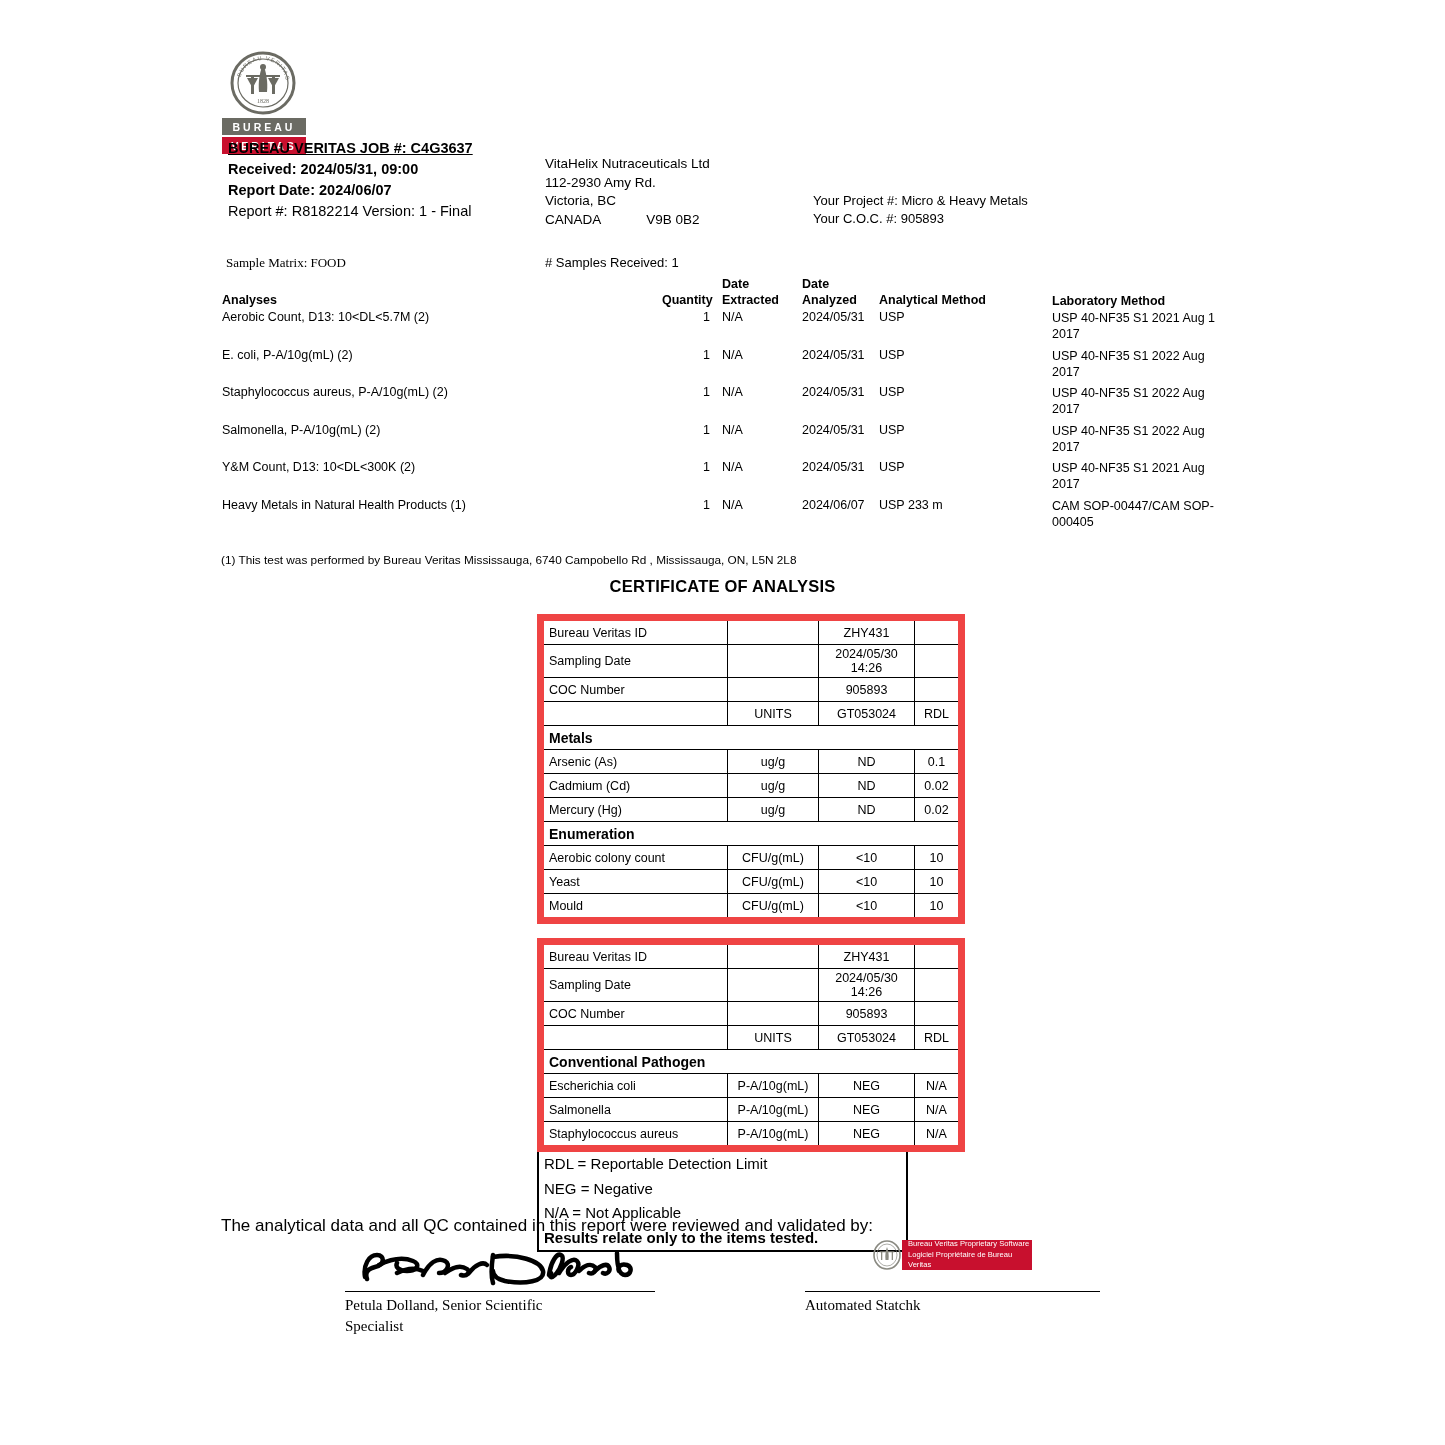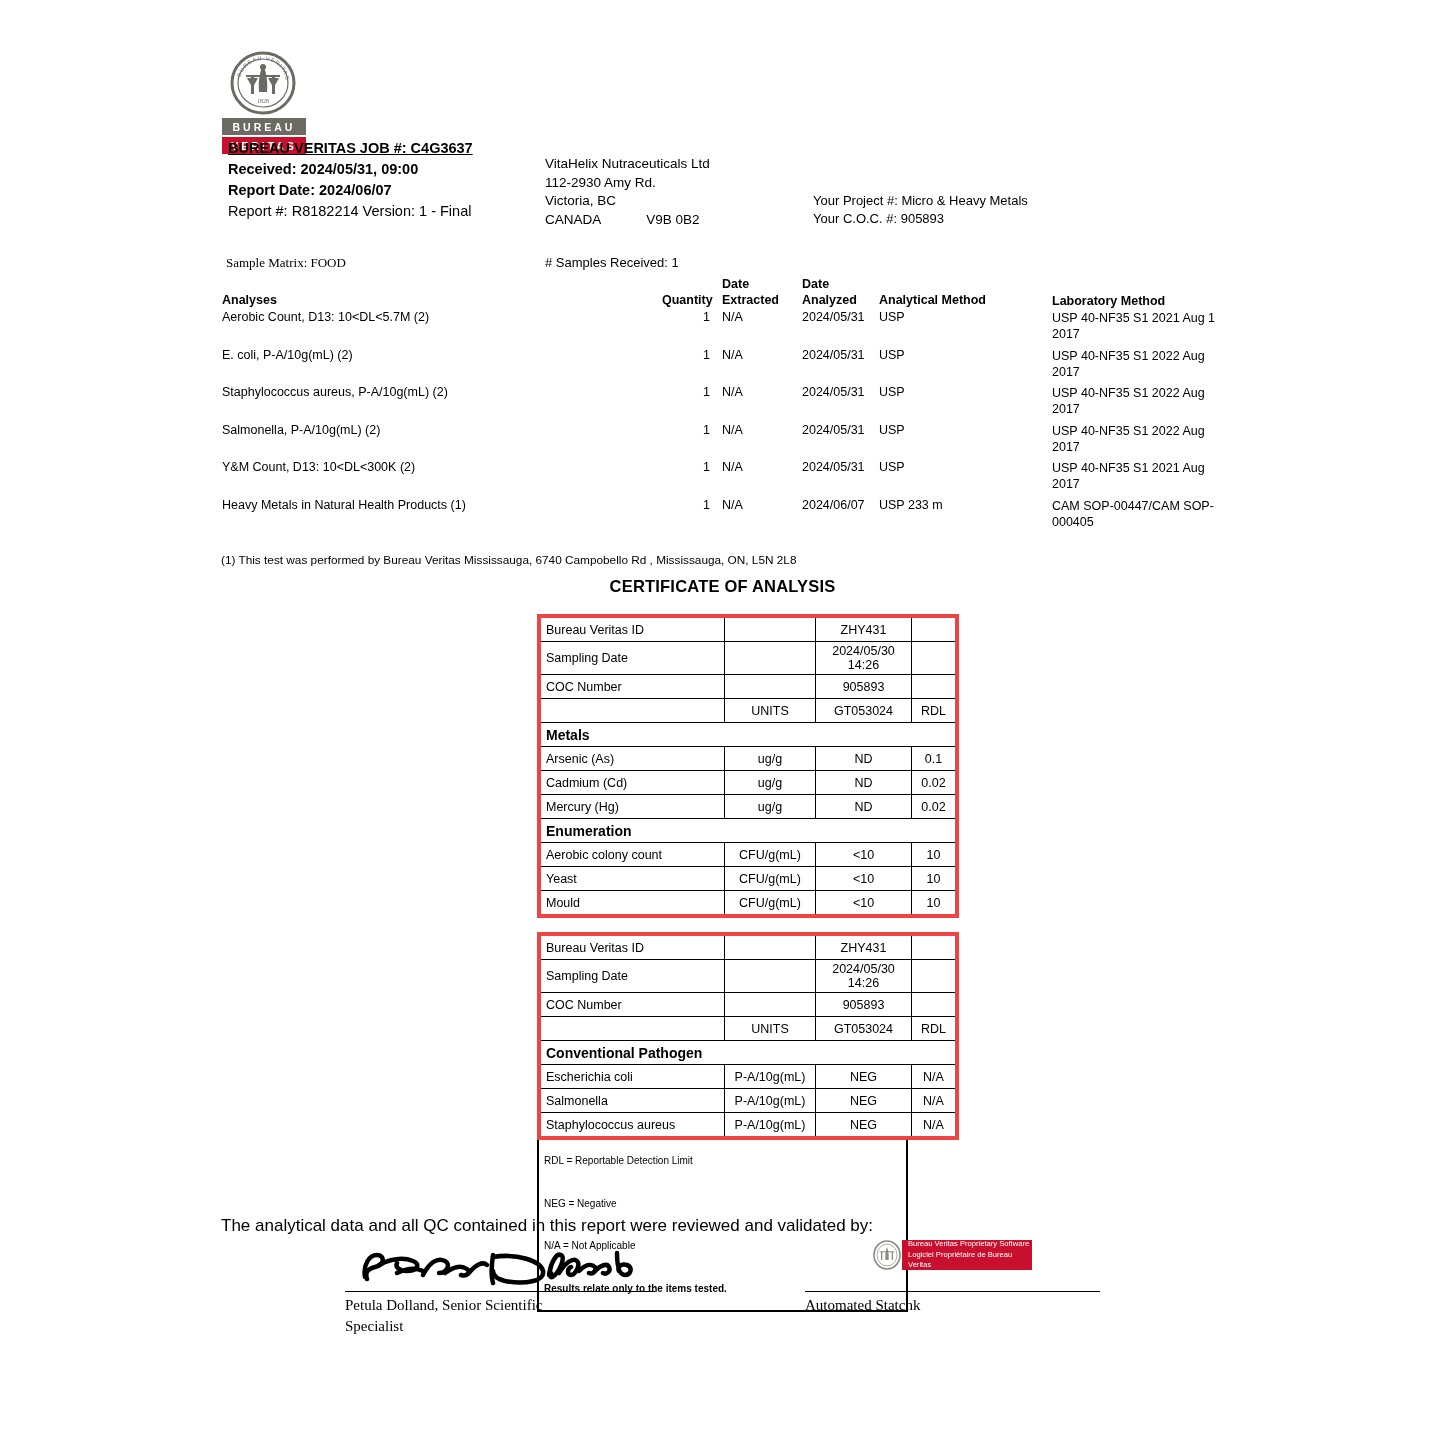--- a/index.html
+++ b/index.html
@@ -48,31 +48,31 @@
   
   .notes{position:absolute;left:221px;top:551px;font-size:11.8px;line-height:18.5px;}
 
   .coa-title{position:absolute;left:0;top:577px;width:1445px;text-align:center;
     font-size:16.5px;font-weight:bold;letter-spacing:.2px;}
 
   
   .coa-wrap{position:absolute;left:537px;top:614px;width:371px;}
   table.coa{border-collapse:collapse;width:371px;font-size:12.5px;table-layout:fixed;}
   table.coa td{border:1px solid #000;padding:2px 5px;vertical-align:middle;height:19px;}
-  table.coa.outer{border:4px solid #ef4444;}
+  table.coa.outer{border:7px solid #ef4444;}
   .w1{width:173px;}
   .w2{width:80px;}
   .w3{width:85px;}
   .w4{width:33px;}
   .ctr{text-align:center;}
   .sect{font-weight:bold;font-size:14px;padding-top:3px;padding-bottom:3px;}
   .tall{height:38px;}
   .spacer{height:14px;}
   .legend-box{border-left:2px solid #000;border-right:2px solid #000;border-bottom:2px solid #000;}
-  .legend-row{padding:12px 5px;font-size:10px;line-height:18.5px;}
+  .legend-row{padding:3px 5px;font-size:15px;line-height:18.5px;}
   .legend-row.bold{font-weight:bold;}
 
   
   .valid-text{position:absolute;left:221px;top:1216px;font-size:17px;}
   .sig1{position:absolute;left:345px;top:1243px;width:310px;}
   .sig-img{height:48px;position:relative;}
   .sig-line{border-top:1.4px solid #000;width:310px;}
   .sig-name{font-family:"Liberation Serif",serif;font-size:15px;line-height:21px;
     margin-top:3px;}
   .sig2{position:absolute;left:805px;top:1243px;width:295px;}

